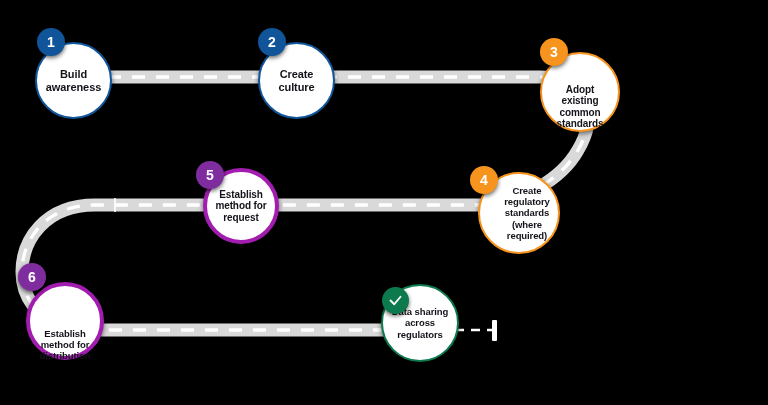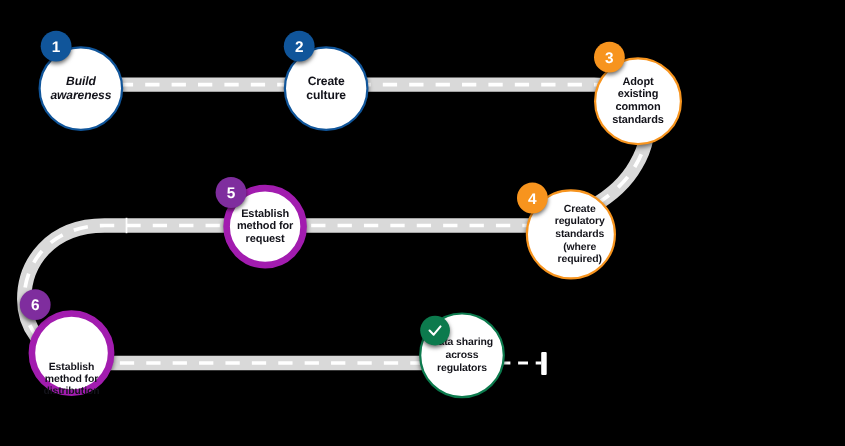--- a/index.html
+++ b/index.html
@@ -40,21 +40,21 @@
   }
   .node-label {
     font-weight: bold;
     color: #13131a;
     line-height: 1.16;
     letter-spacing: -0.1px;
     padding: 0 4px;
   }
   .node.blue   { border: 2px solid #10559a; }
   .node.orange { border: 2px solid #f7941e; }
-  .node.purple { border: 6px solid #a21caf; }
+  .node.purple { border: 4px solid #a21caf; }
   .node.green  { border: 2px solid #0c7a4d; }
 
   
   .badge {
     position: absolute;
     width: 28px;
     height: 28px;
     border-radius: 50%;
     display: flex;
     align-items: center;
@@ -116,37 +116,37 @@
              C 22 300 40 318 66 330
              L 420 330" fill="none" stroke="#ffffff" stroke-width="3.4" stroke-dasharray="13 11" stroke-linecap="butt"></path>
 
     <path d="M 455 330 L 492 330" fill="none" stroke="#ffffff" stroke-width="2.6" stroke-dasharray="9 7"></path>
 
     <path d="M 115 198 L 115 212" fill="none" stroke="#ffffff" stroke-width="1.6"></path>
   </svg>
 
   <div class="finish-bar" style="left:492px; top:320px; width:5px; height:21px;"></div>
 
-  <div class="node blue" style="left:35px; top:42px; width:77px; height:77px;font-style:italic;">
+  <div class="node blue" style="left:35px; top:42px; width:77px; height:77px;">
     <div class="node-label" style="font-size:11px;">Build
 awareness</div>
   </div>
   <div class="badge blue" style="left:37px; top:28px;">
     <span>1</span>
   </div>
 
   <div class="node blue" style="left:258px; top:42px; width:77px; height:77px;">
     <div class="node-label" style="font-size:11px;">Create
 culture</div>
   </div>
   <div class="badge blue" style="left:258px; top:28px;">
     <span>2</span>
   </div>
 
-  <div class="node orange" style="left:540px; top:52px; width:80px; height:80px;">
+  <div class="node orange" style="left:540px; top:52px; width:80px; height:80px;align-items:flex-end;">
     <div class="node-label" style="font-size:10px;">Adopt
 existing
 common
 standards</div>
   </div>
   <div class="badge orange" style="left:540px; top:38px;">
     <span>3</span>
   </div>
 
   <div class="node orange" style="left:478px; top:172px; width:82px; height:82px;">

